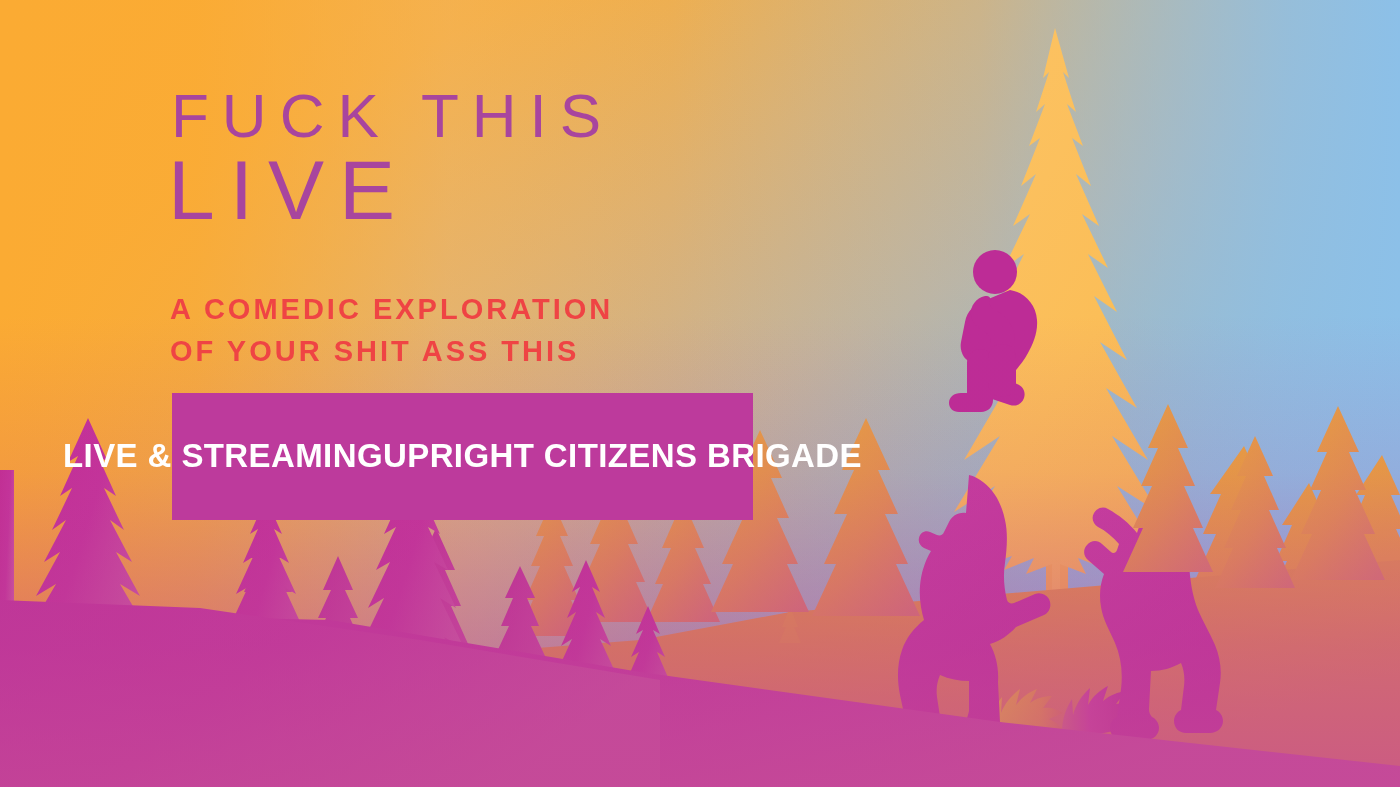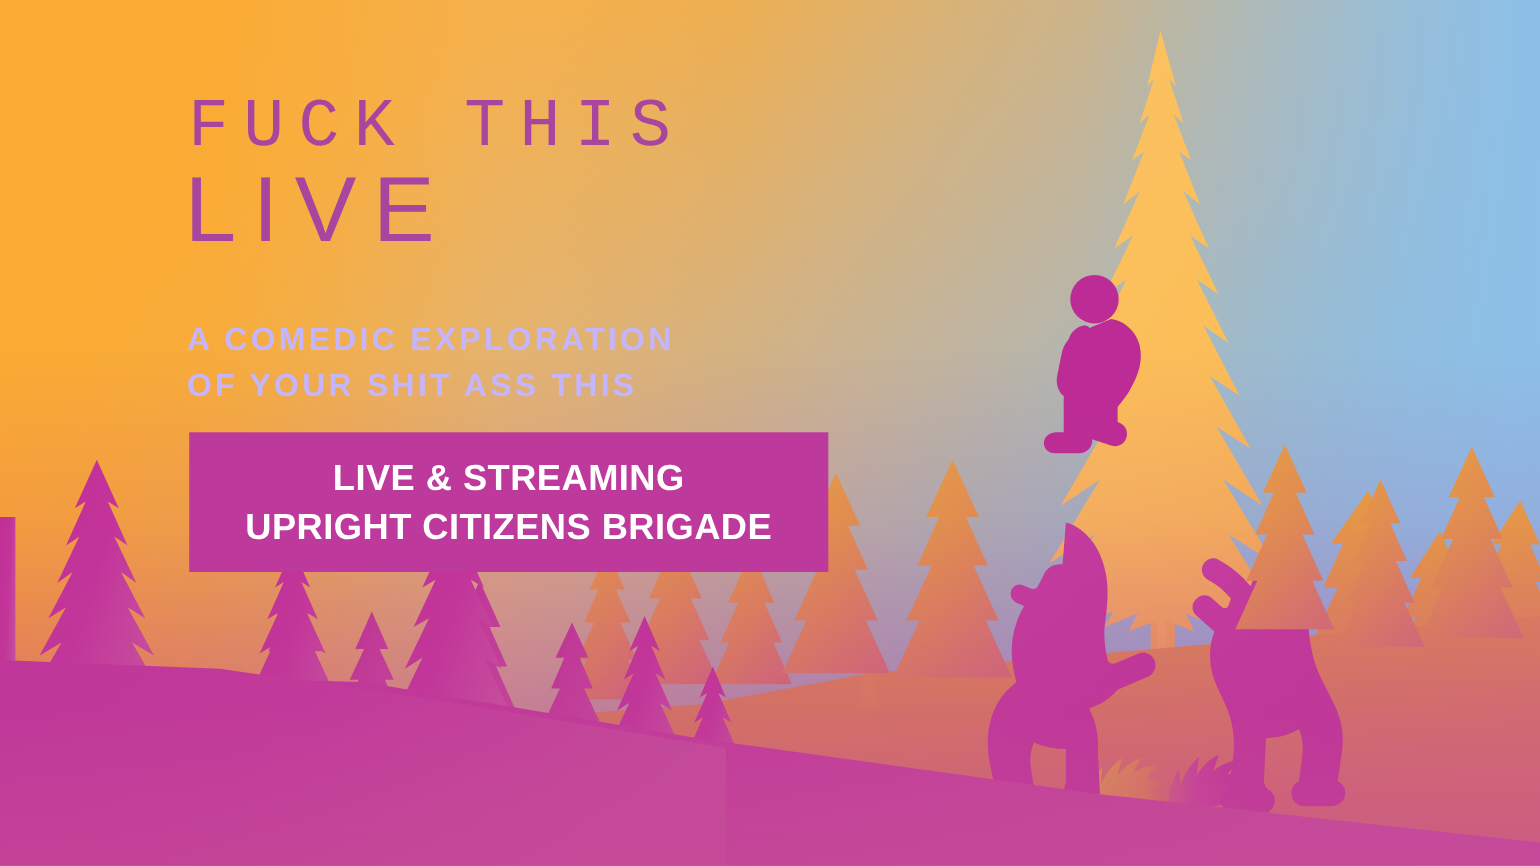--- a/index.html
+++ b/index.html
@@ -72,47 +72,45 @@
   .t-line1, .t-line2 {
     color: #a8459e;
     font-weight: 400;
     line-height: 0.97;
     white-space: nowrap;
   }
   .t-line1 {
     font-size: 62px;
     letter-spacing: 13px;
     margin-left: 3px;
-    font-family: Liberation Mono, monospace;
   }
   .t-line2 {
     font-size: 84px;
     letter-spacing: 15px;
     margin-top: 4px;
   }
   .subtitle {
     position: absolute;
     left: 170px;
     top: 288px;
-    color: #c4b5fd;
+    color: #ef4444;
     font-size: 29px;
     font-weight: 700;
     letter-spacing: 3.0px;
     line-height: 1.46;
     white-space: nowrap;
   }
   .banner {
     position: absolute;
     left: 172px;
     top: 393px;
     width: 581px;
     height: 127px;
     background: #bd3a9c;
     display: flex;
-    flex-direction: column;
     align-items: center;
     justify-content: center;
   }
   .banner-line {
     color: #ffffff;
     font-size: 33px;
     font-weight: 700;
     letter-spacing: 0.4px;
     line-height: 1.35;
     white-space: nowrap;

